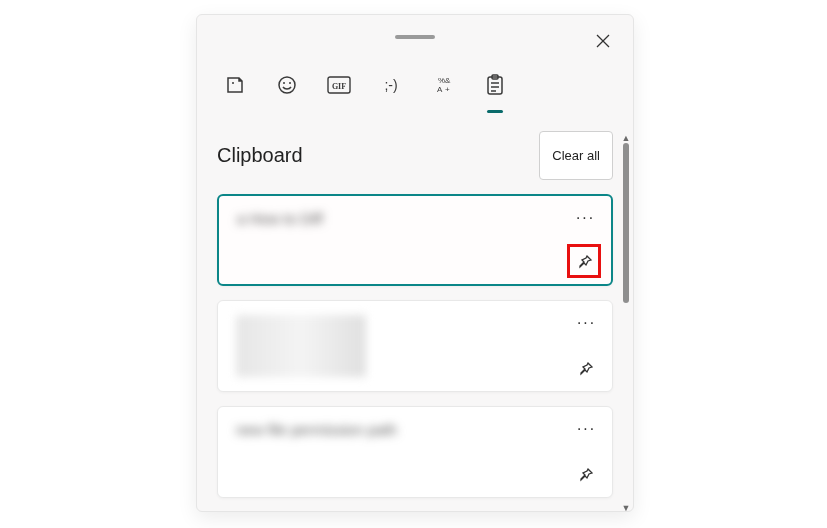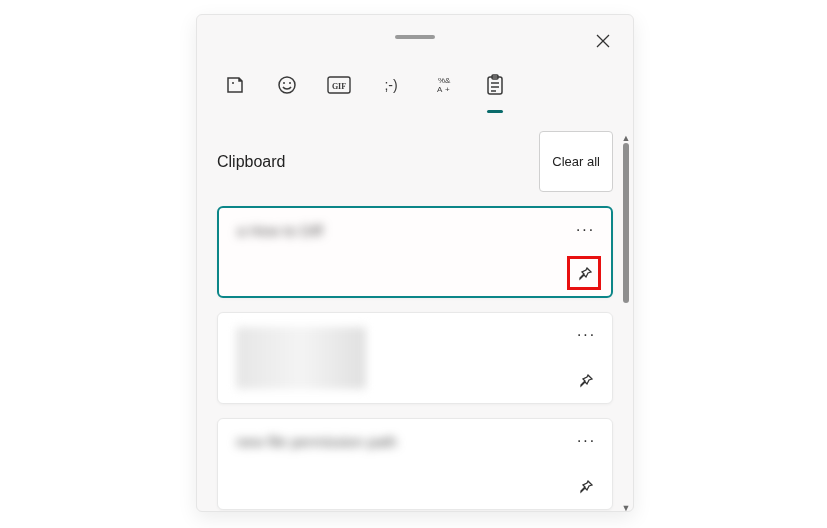--- a/index.html
+++ b/index.html
@@ -80,29 +80,29 @@
       bottom: 0;
       padding: 0 20px 8px 20px;
     }
     .section-header {
       display: flex;
       justify-content: space-between;
       align-items: center;
       margin-bottom: 14px;
     }
     .section-title {
-      font-size: 16px;
+      font-size: 20px;
       color: #222;
       font-weight: 400;
     }
     .clear-all-btn {
       background: #fff;
       border: 1px solid #d0d0d0;
       border-radius: 4px;
-      padding: 22px 12px;
+      padding: 16px 12px;
       font-size: 13px;
       cursor: pointer;
       color: #222;
     }
     .cards {
       display: flex;
       flex-direction: column;
       gap: 14px;
     }
     .card {

